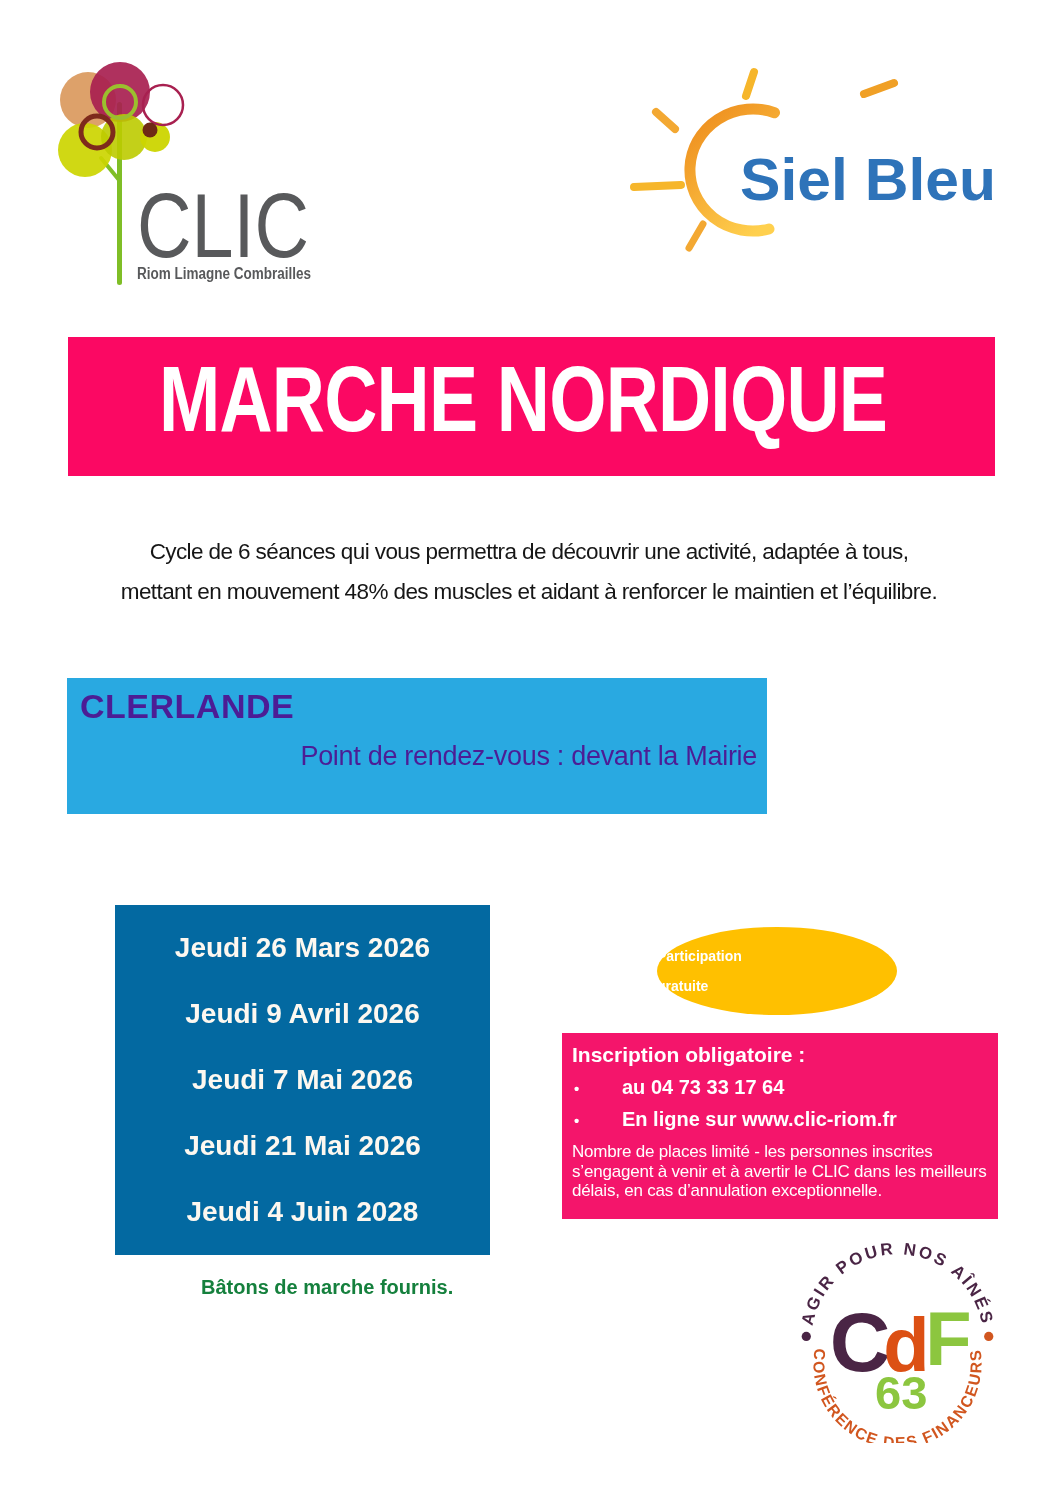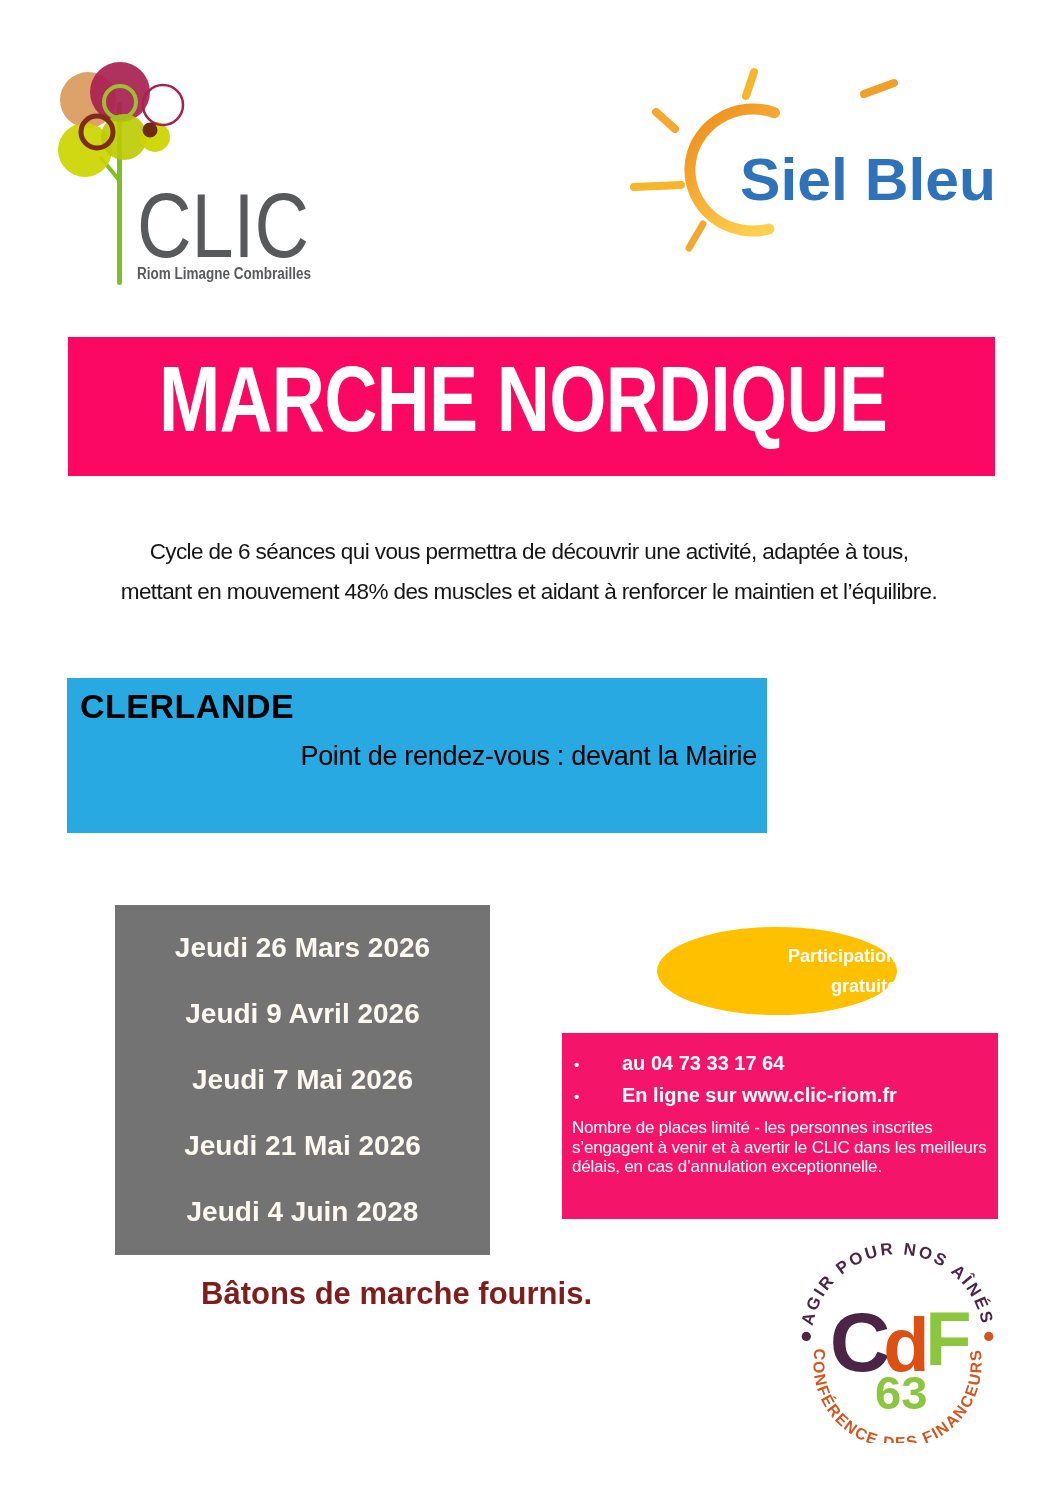--- a/index.html
+++ b/index.html
@@ -26,59 +26,59 @@
   }
 
   
   .intro{
     left:0;top:532px;width:1058px;text-align:center;color:#161616;
     font-size:22.5px;font-weight:normal;letter-spacing:-0.6px;line-height:40px;
   }
 
   
   .location-banner{
-    left:67px;top:678px;width:700px;height:155px;background:#29A9E1;
-    color:#000000;box-sizing:border-box;padding:9px 10px 0 13px;
+    left:67px;top:678px;width:700px;height:136px;background:#29A9E1;
+    color:#4c1d95;box-sizing:border-box;padding:9px 10px 0 13px;
   }
   .location-city{font-size:34px;font-weight:bold;letter-spacing:0.5px;}
   .location-meeting{font-size:27px;font-weight:normal;text-align:right;margin-top:15px;letter-spacing:-0.3px;}
 
   
   .time-banner{
     left:318px;top:838px;width:247px;height:57px;background:#92D050;
     color:#ffffff;font-size:30px;font-weight:bold;text-align:center;line-height:56px;
   }
 
   
   .schedule-box{
-    left:115px;top:905px;width:375px;height:350px;background:#737373;
+    left:115px;top:905px;width:375px;height:350px;background:#0369a1;
     display:flex;flex-direction:column;justify-content:space-around;
     box-sizing:border-box;padding:10px 0;
   }
   .schedule-date{color:#FDF8F0;font-size:28px;font-weight:bold;text-align:center;}
 
   
   .participation{
     left:657px;top:927px;width:240px;height:88px;background:#FFC000;border-radius:50%;
-    display:flex;flex-direction:column;align-items:flex-end;justify-content:center;
-    color:#ffffff;font-size:18px;font-weight:bold;line-height:30px;
+    display:flex;flex-direction:column;align-items:flex-start;justify-content:center;
+    color:#ffffff;font-size:14px;font-weight:bold;line-height:30px;
   }
 
   
   .registration-box{
     left:562px;top:1033px;width:436px;height:186px;background:#F4156B;
     box-sizing:border-box;padding:10px 8px 0 10px;color:#ffffff;
   }
   .registration-title{font-size:21px;font-weight:bold;}
   .registration-bullet{display:flex;align-items:baseline;margin-top:9px;font-size:20px;font-weight:bold;}
   .bullet-marker{font-size:15px;width:48px;flex:0 0 48px;padding-left:2px;}
   .registration-note{margin-top:11px;font-size:17px;font-weight:normal;line-height:19.5px;letter-spacing:-0.2px;}
 
   
-  .equipment-note{left:201px;top:1276px;font-size:31px;font-weight:bold;color:#7f1d1d;}
+  .equipment-note{left:201px;top:1276px;font-size:20px;font-weight:bold;color:#15803d;}
   .cdf-logo{left:795px;top:1238px;}
 </style>
 </head>
 <body>
 
 <div class="page">
 
   <svg class="abs clic-logo" width="262" height="240" viewBox="0 0 262 240">
     <g>
       <rect x="65" y="52" width="5" height="183" rx="2.5" fill="#7FBE26"></rect>
@@ -137,20 +137,21 @@
     <div class="schedule-date">Jeudi 21 Mai 2026</div>
     <div class="schedule-date">Jeudi 4 Juin 2028</div>
   </div>
 
   <div class="abs participation">
     <div>Participation</div>
     <div>gratuite</div>
   </div>
 
   <div class="abs registration-box">
+    <div class="registration-title">Inscription obligatoire :</div>
     <div class="registration-bullet">
       <span class="bullet-marker">•</span>
       <span>au 04 73 33 17 64</span>
     </div>
     <div class="registration-bullet">
       <span class="bullet-marker">•</span>
       <span>En ligne sur www.clic-riom.fr</span>
     </div>
     <div class="registration-note">Nombre de places limité - les personnes inscrites s’engagent à venir et à avertir le CLIC dans les meilleurs délais, en cas d’annulation exceptionnelle.</div>
   </div>

